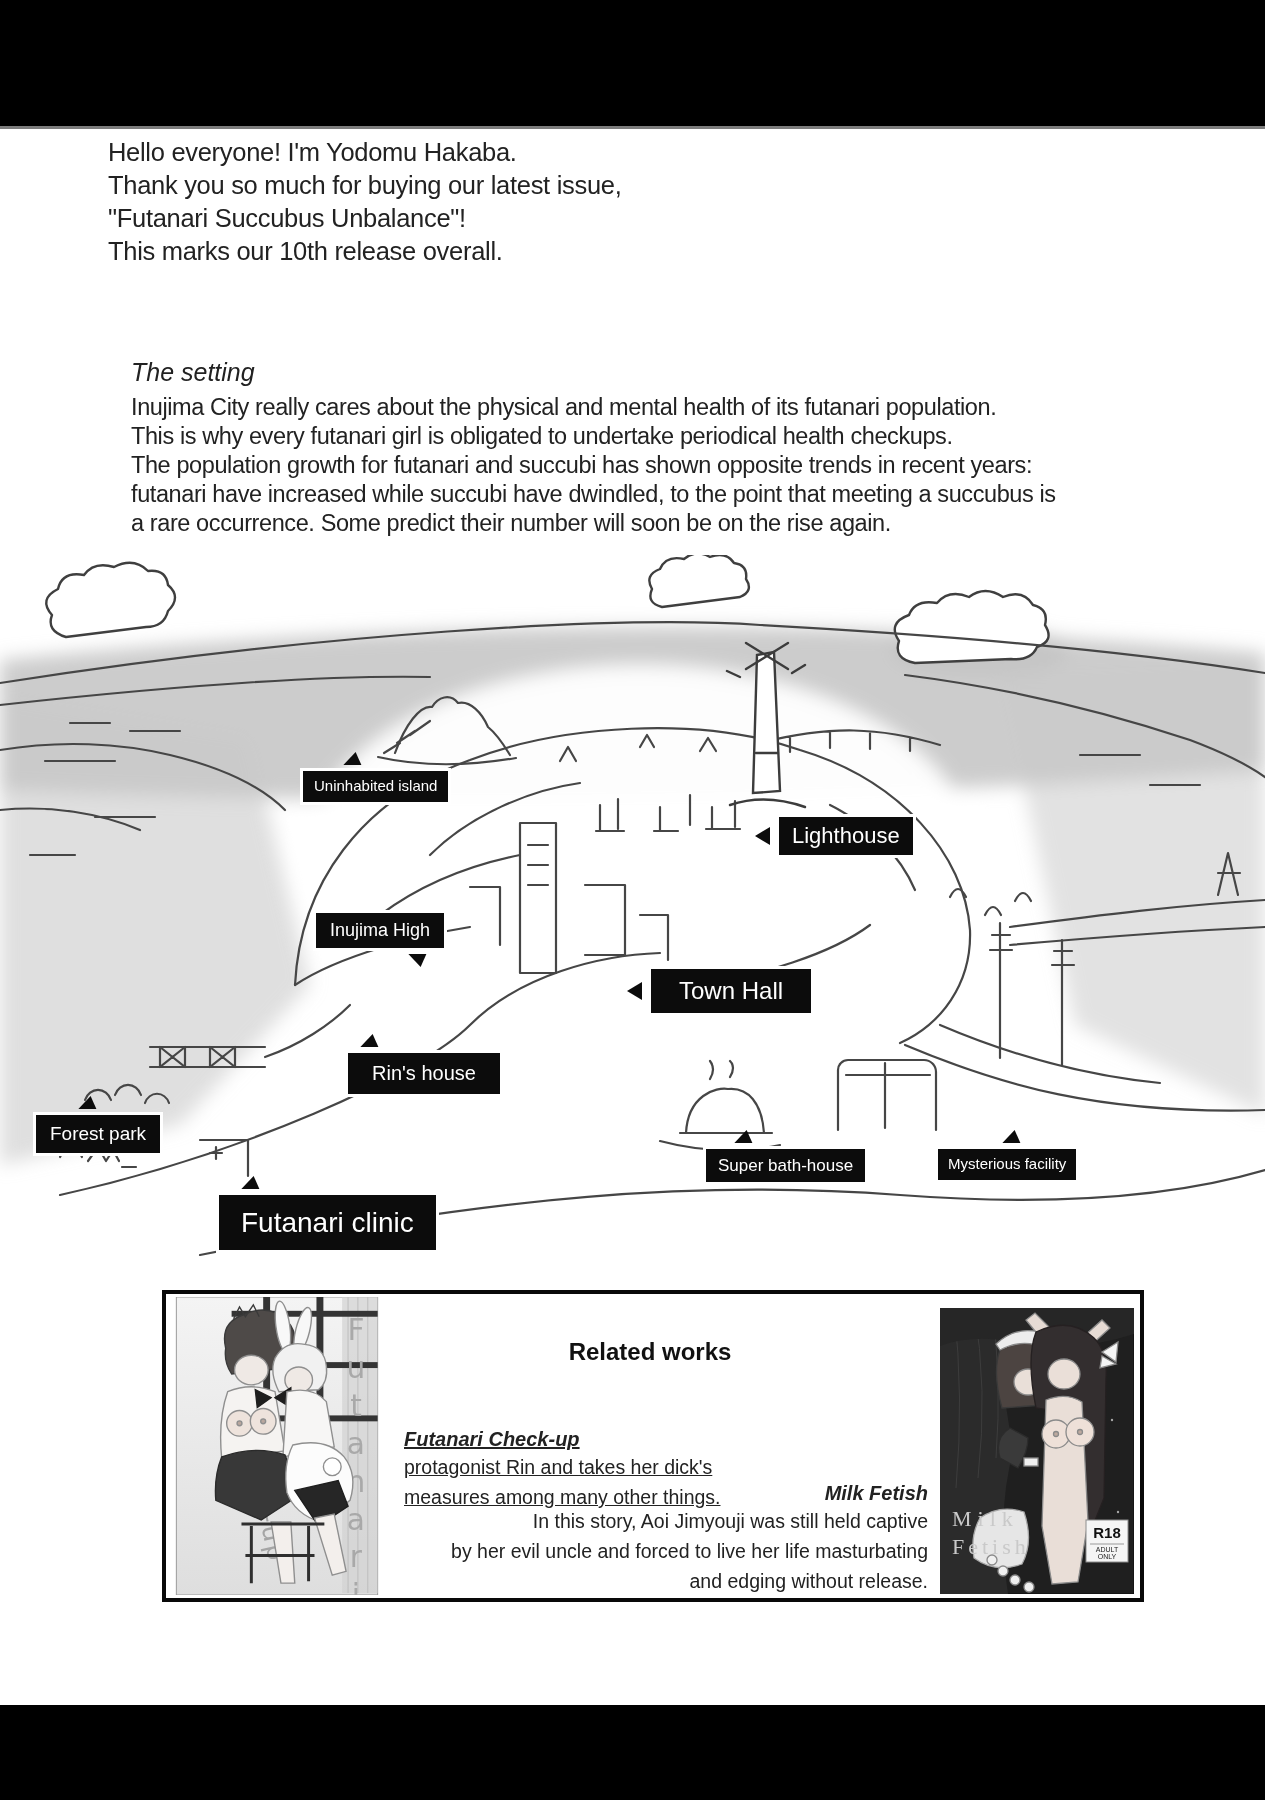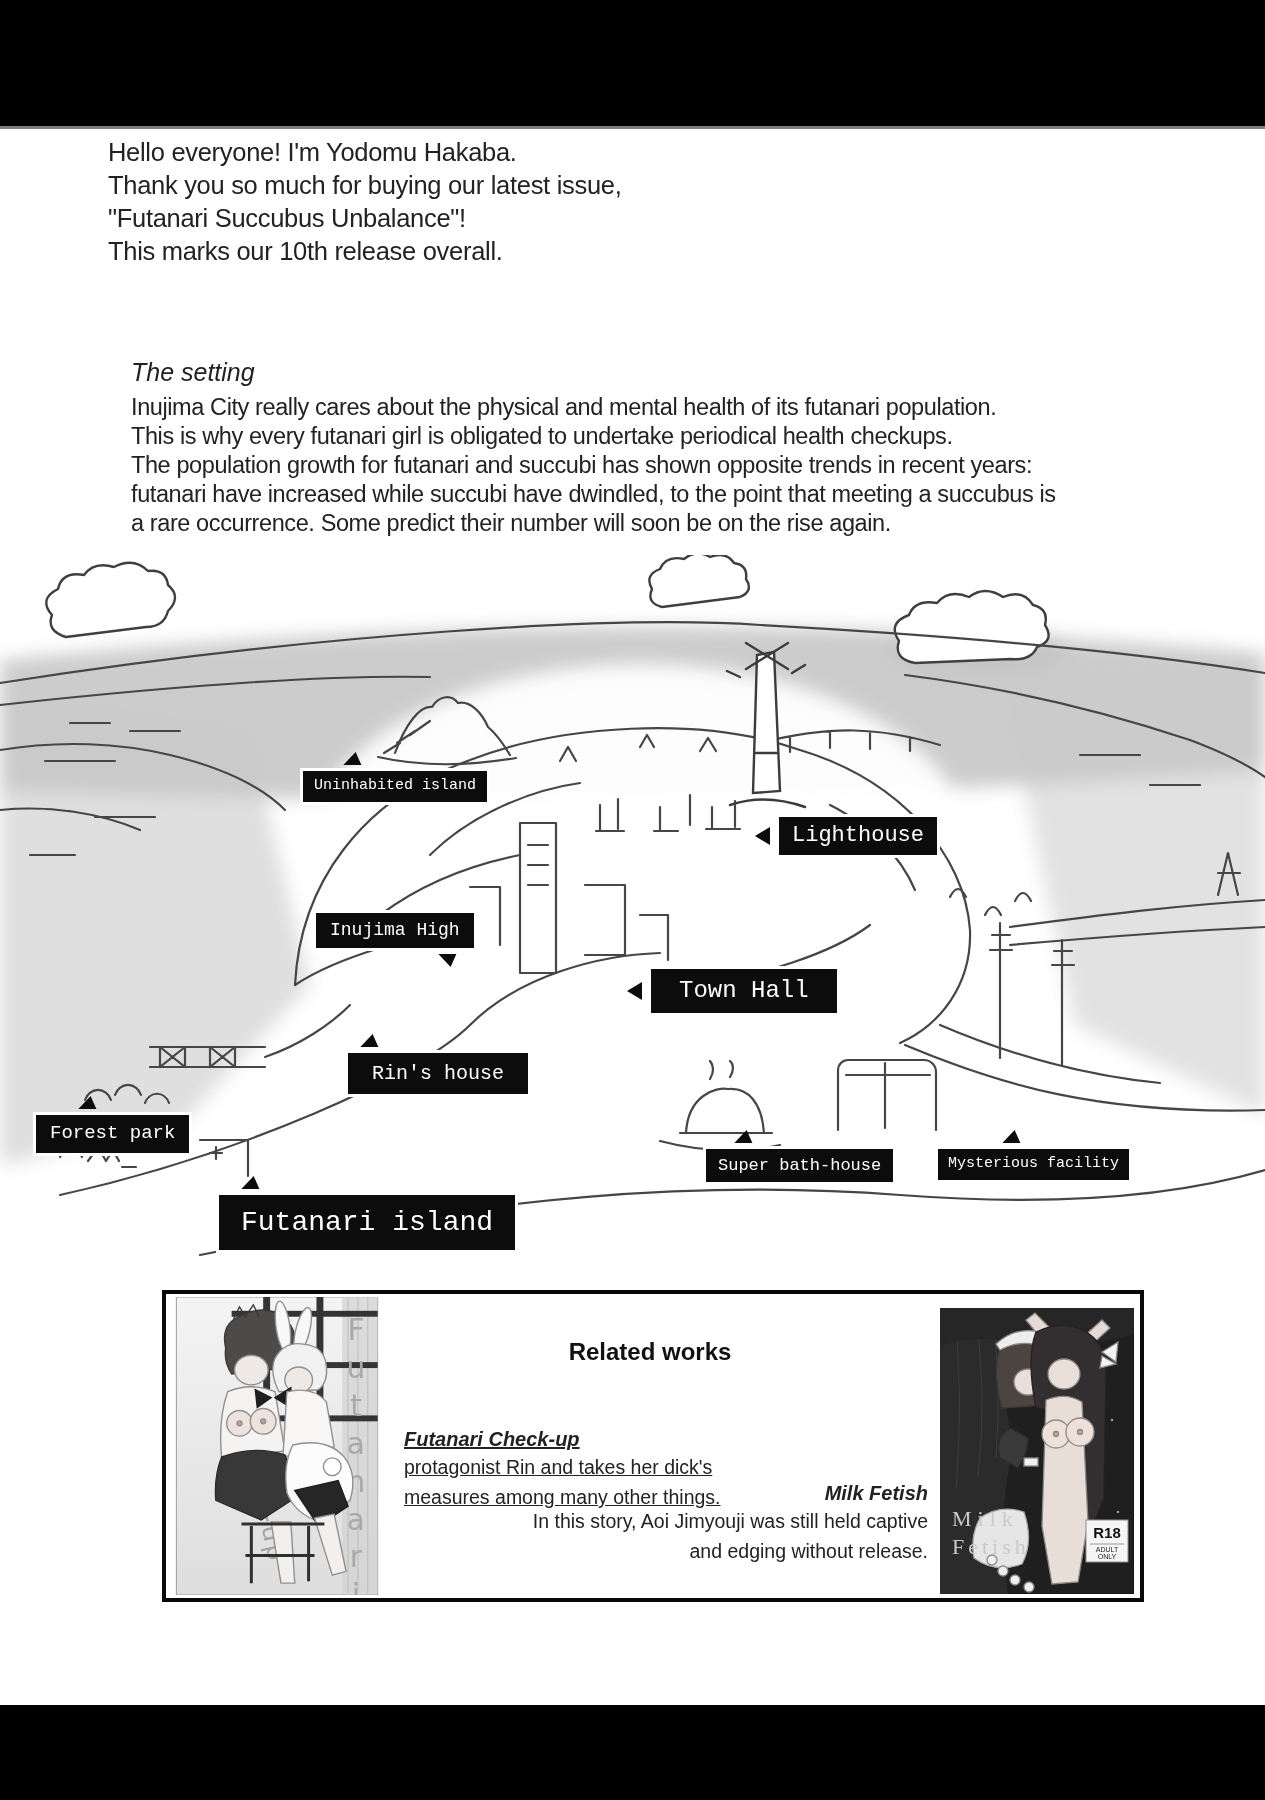--- a/index.html
+++ b/index.html
@@ -11,21 +11,21 @@
 
   .intro{position:absolute;left:108px;top:136px;font-size:25.5px;line-height:33px;
          letter-spacing:-0.3px;color:#222;}
   .setting{position:absolute;left:108px;top:358px;color:#222;margin-left:23px;}
   .setting .h{font-style:italic;font-size:25px;margin-bottom:6px;}
   .setting .l{font-size:23.5px;line-height:29px;letter-spacing:-0.4px;}
 
   .map{position:absolute;left:0;top:555px;width:1265px;height:715px;}
 
   .maplabel{position:absolute;background:#0c0c0c;color:#fff;border:3px solid #fff;
-            font-family:Liberation Mono, monospace;white-space:nowrap;z-index:6;
+            font-family:Liberation Sans, sans-serif;white-space:nowrap;z-index:6;
             line-height:1.25;}
   .maplabel::before{content:"";position:absolute;width:0;height:0;
             border:9px solid transparent;}
   .p-up::before{top:-19px;border-bottom:13px solid #0c0c0c;border-top:none;
             transform:skewX(-14deg);}
   .p-left::before{left:-24px;top:50%;margin-top:-9px;border-right:15px solid #0c0c0c;
             border-left:none;}
   .p-downright::before{bottom:-19px;right:16px;border-top:13px solid #0c0c0c;
             border-bottom:none;transform:skewX(14deg);}
 
@@ -162,34 +162,35 @@
 </svg>
 
 <div class="maplabel p-up lb-uninhabited">Uninhabited island</div>
 <div class="maplabel p-left lb-lighthouse">Lighthouse</div>
 <div class="maplabel p-downright lb-inujima">Inujima High</div>
 <div class="maplabel p-left lb-townhall">Town Hall</div>
 <div class="maplabel p-up lb-rins">Rin's house</div>
 <div class="maplabel p-up lb-forest">Forest park</div>
 <div class="maplabel p-up lb-super">Super bath-house</div>
 <div class="maplabel p-up lb-mysterious">Mysterious facility</div>
-<div class="maplabel p-up lb-clinic">Futanari island</div>
+<div class="maplabel p-up lb-clinic">Futanari clinic</div>
 
 <div class="rw">
   <div class="rw-title">Related works</div>
 
   <div class="rw-block rw-item1">
     <div class="rw-h">Futanari Check-up</div>
     <div>protagonist Rin and takes her dick's</div>
     <div>measures among many other things.</div>
   </div>
 
   <div class="rw-block rw-item2">
     <div class="rw-h">Milk Fetish</div>
     <div>In this story, Aoi Jimyouji was still held captive</div>
+    <div>by her evil uncle and forced to live her life masturbating</div>
     <div>and edging without release.</div>
   </div>
 
   <svg class="cover cover-left" viewBox="0 0 204 302">
     <defs>
         <linearGradient id="lg1" x1="0" y1="0" x2="0" y2="1">
       <stop offset="0" stop-color="#f4f4f4"></stop>
           <stop offset="1" stop-color="#dedede"></stop>
     </linearGradient>
       </defs>

